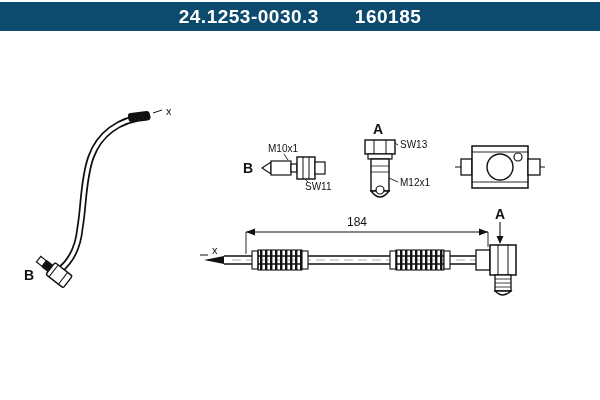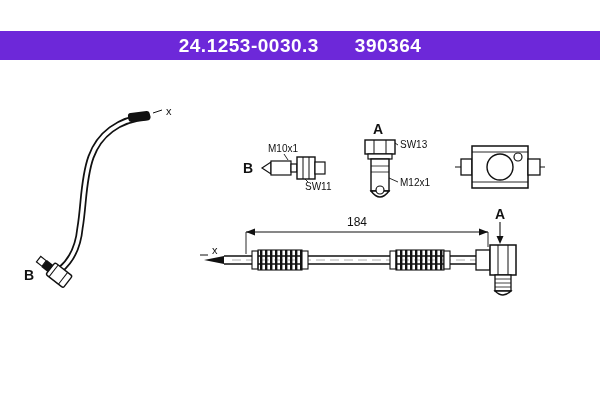--- a/index.html
+++ b/index.html
@@ -18,23 +18,23 @@
   .lbl-big{font-size:14px;font-weight:bold;}
   .lbl-small{font-size:10px;}
   .lbl-dim{font-size:12px;}
   .lbl-x{font-size:11px;}
 </style>
 </head>
 <body>
 
 <div class="page">
 
-  <div class="header" id="hdr" style="background: #6d28d9; color: rgb(255, 255, 255); margin-top: 29px;">
+  <div class="header" id="hdr" style="background: #0c4a6e; color: rgb(255, 255, 255);">
     <span>24.1253-0030.3</span>
-    <span>390364</span>
+    <span>160185</span>
   </div>
 
   <div class="drawing">
   <svg width="600" height="367" viewBox="0 0 600 367">
     <defs>
       <pattern id="ribs" patternUnits="userSpaceOnUse" width="5" height="20">
         <rect x="0" y="0" width="2.4" height="20" fill="#111"></rect>
       </pattern>
     </defs>
 

